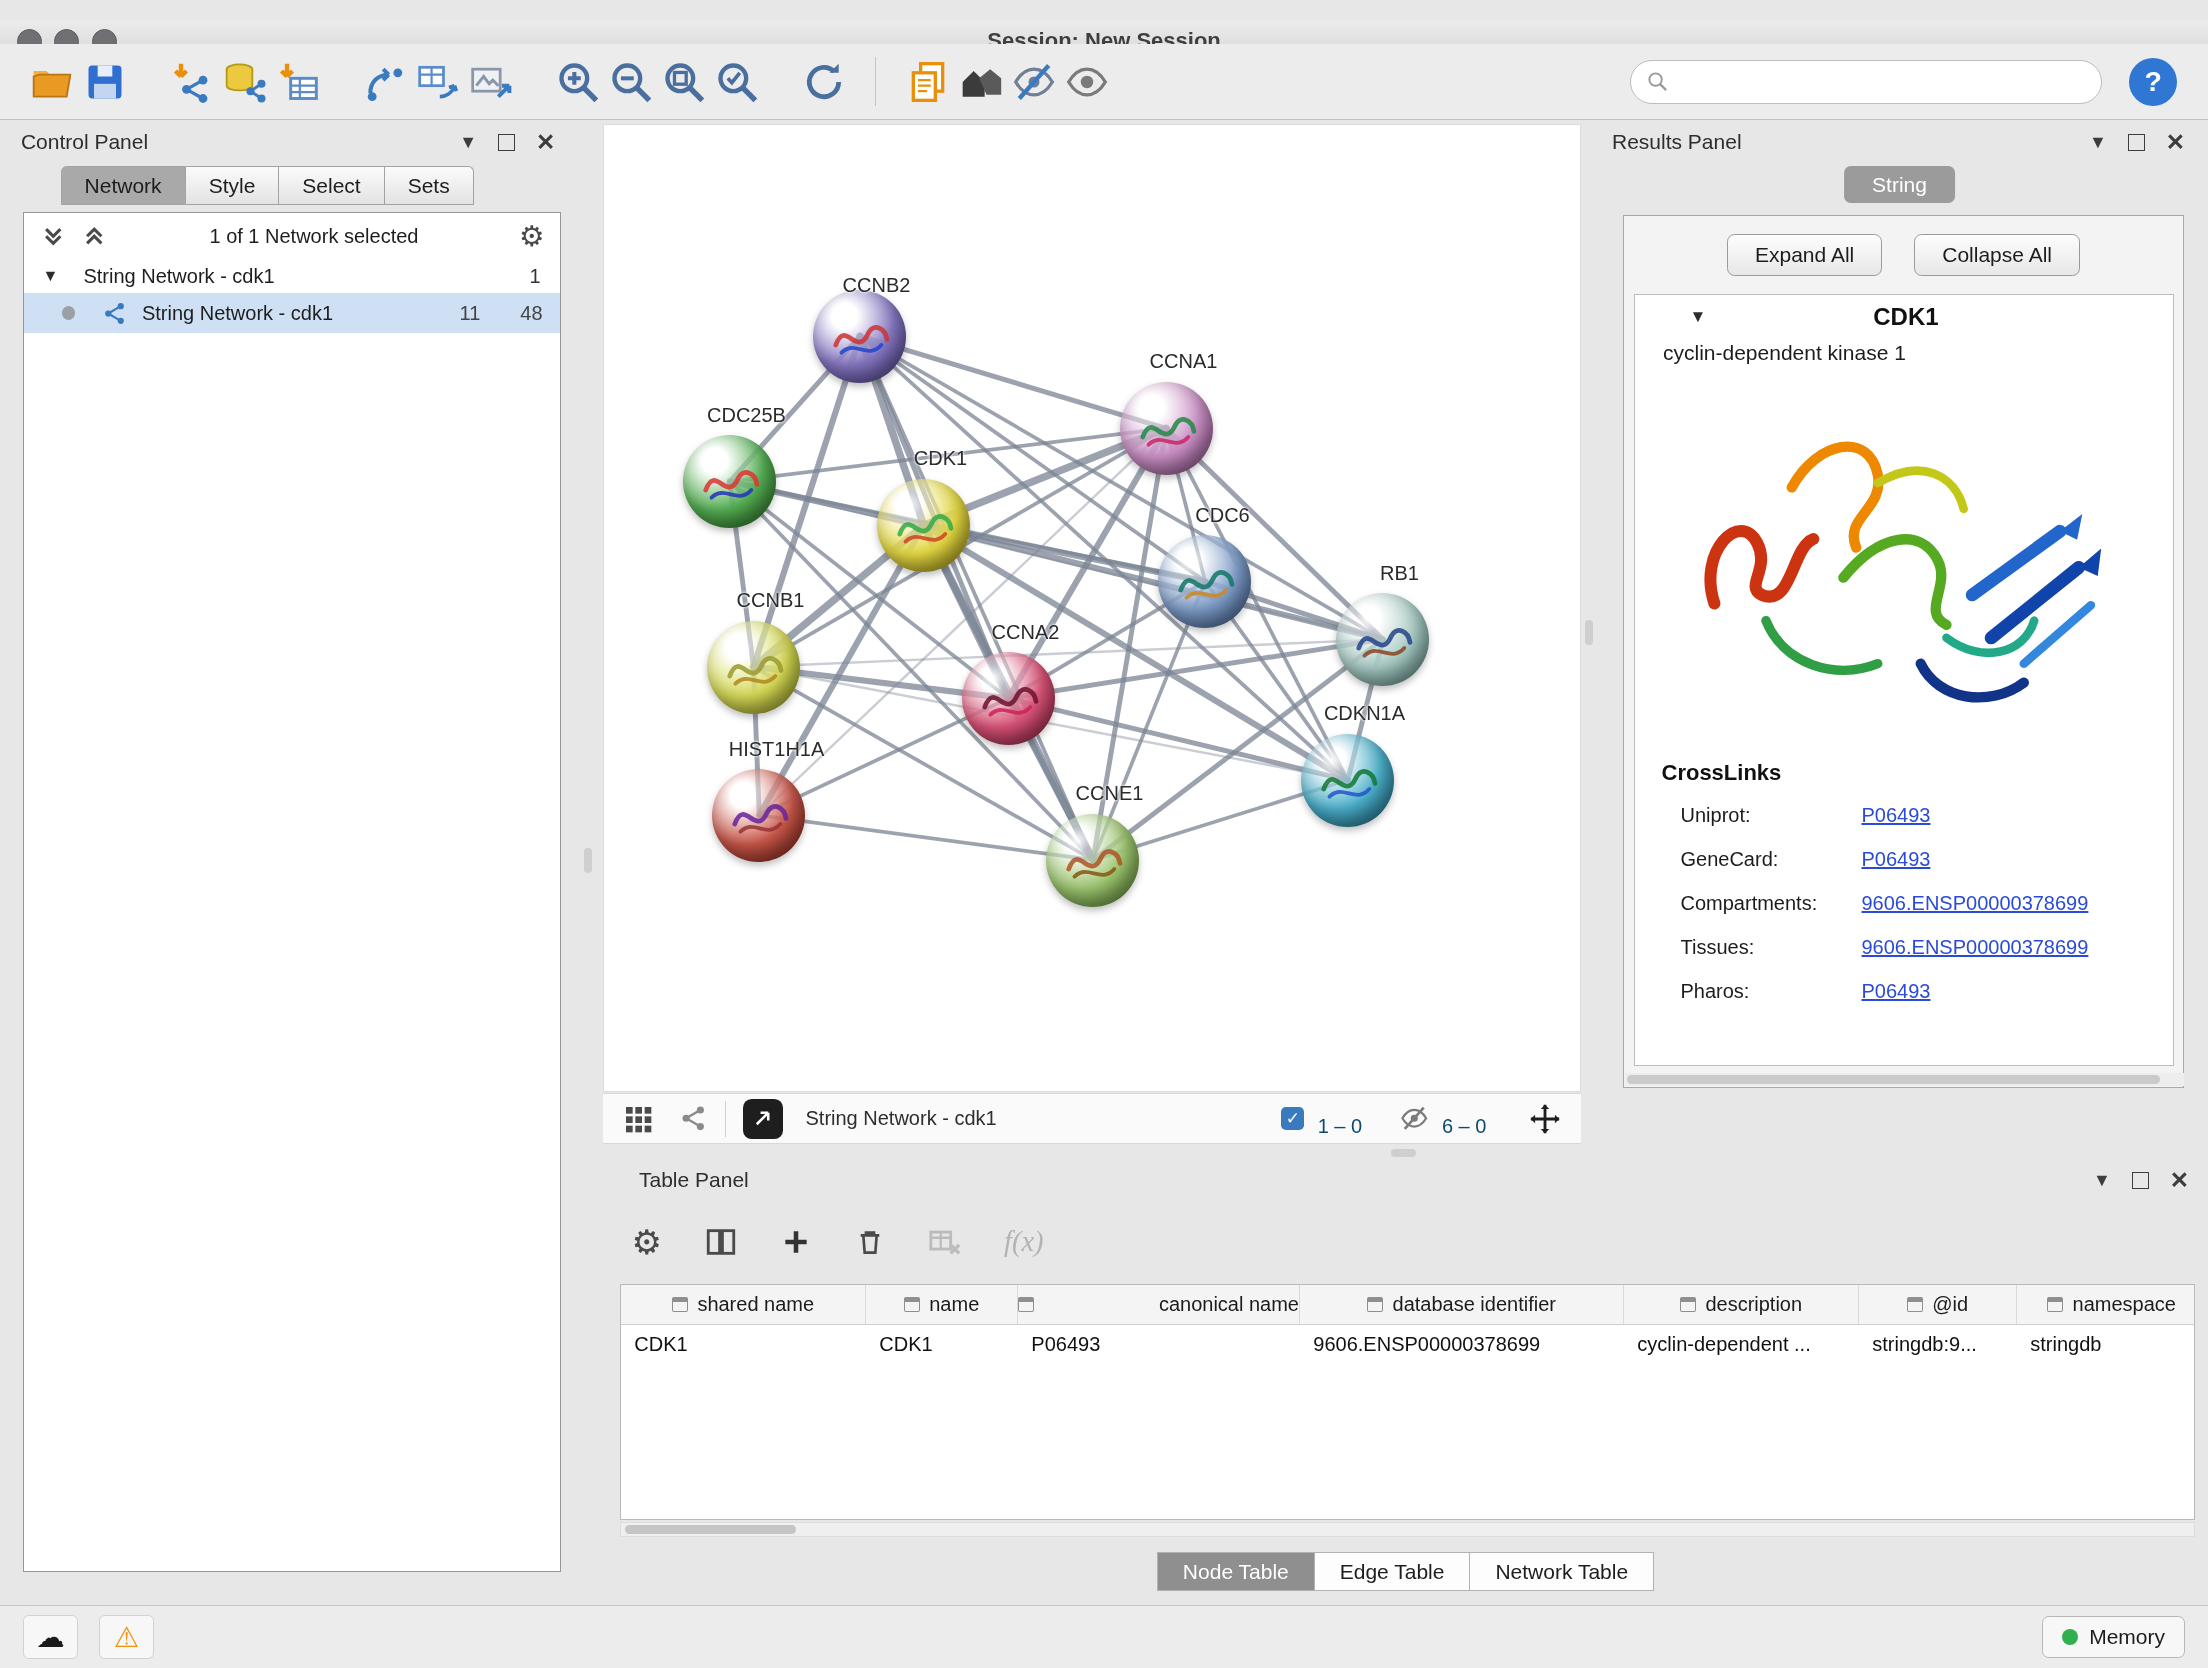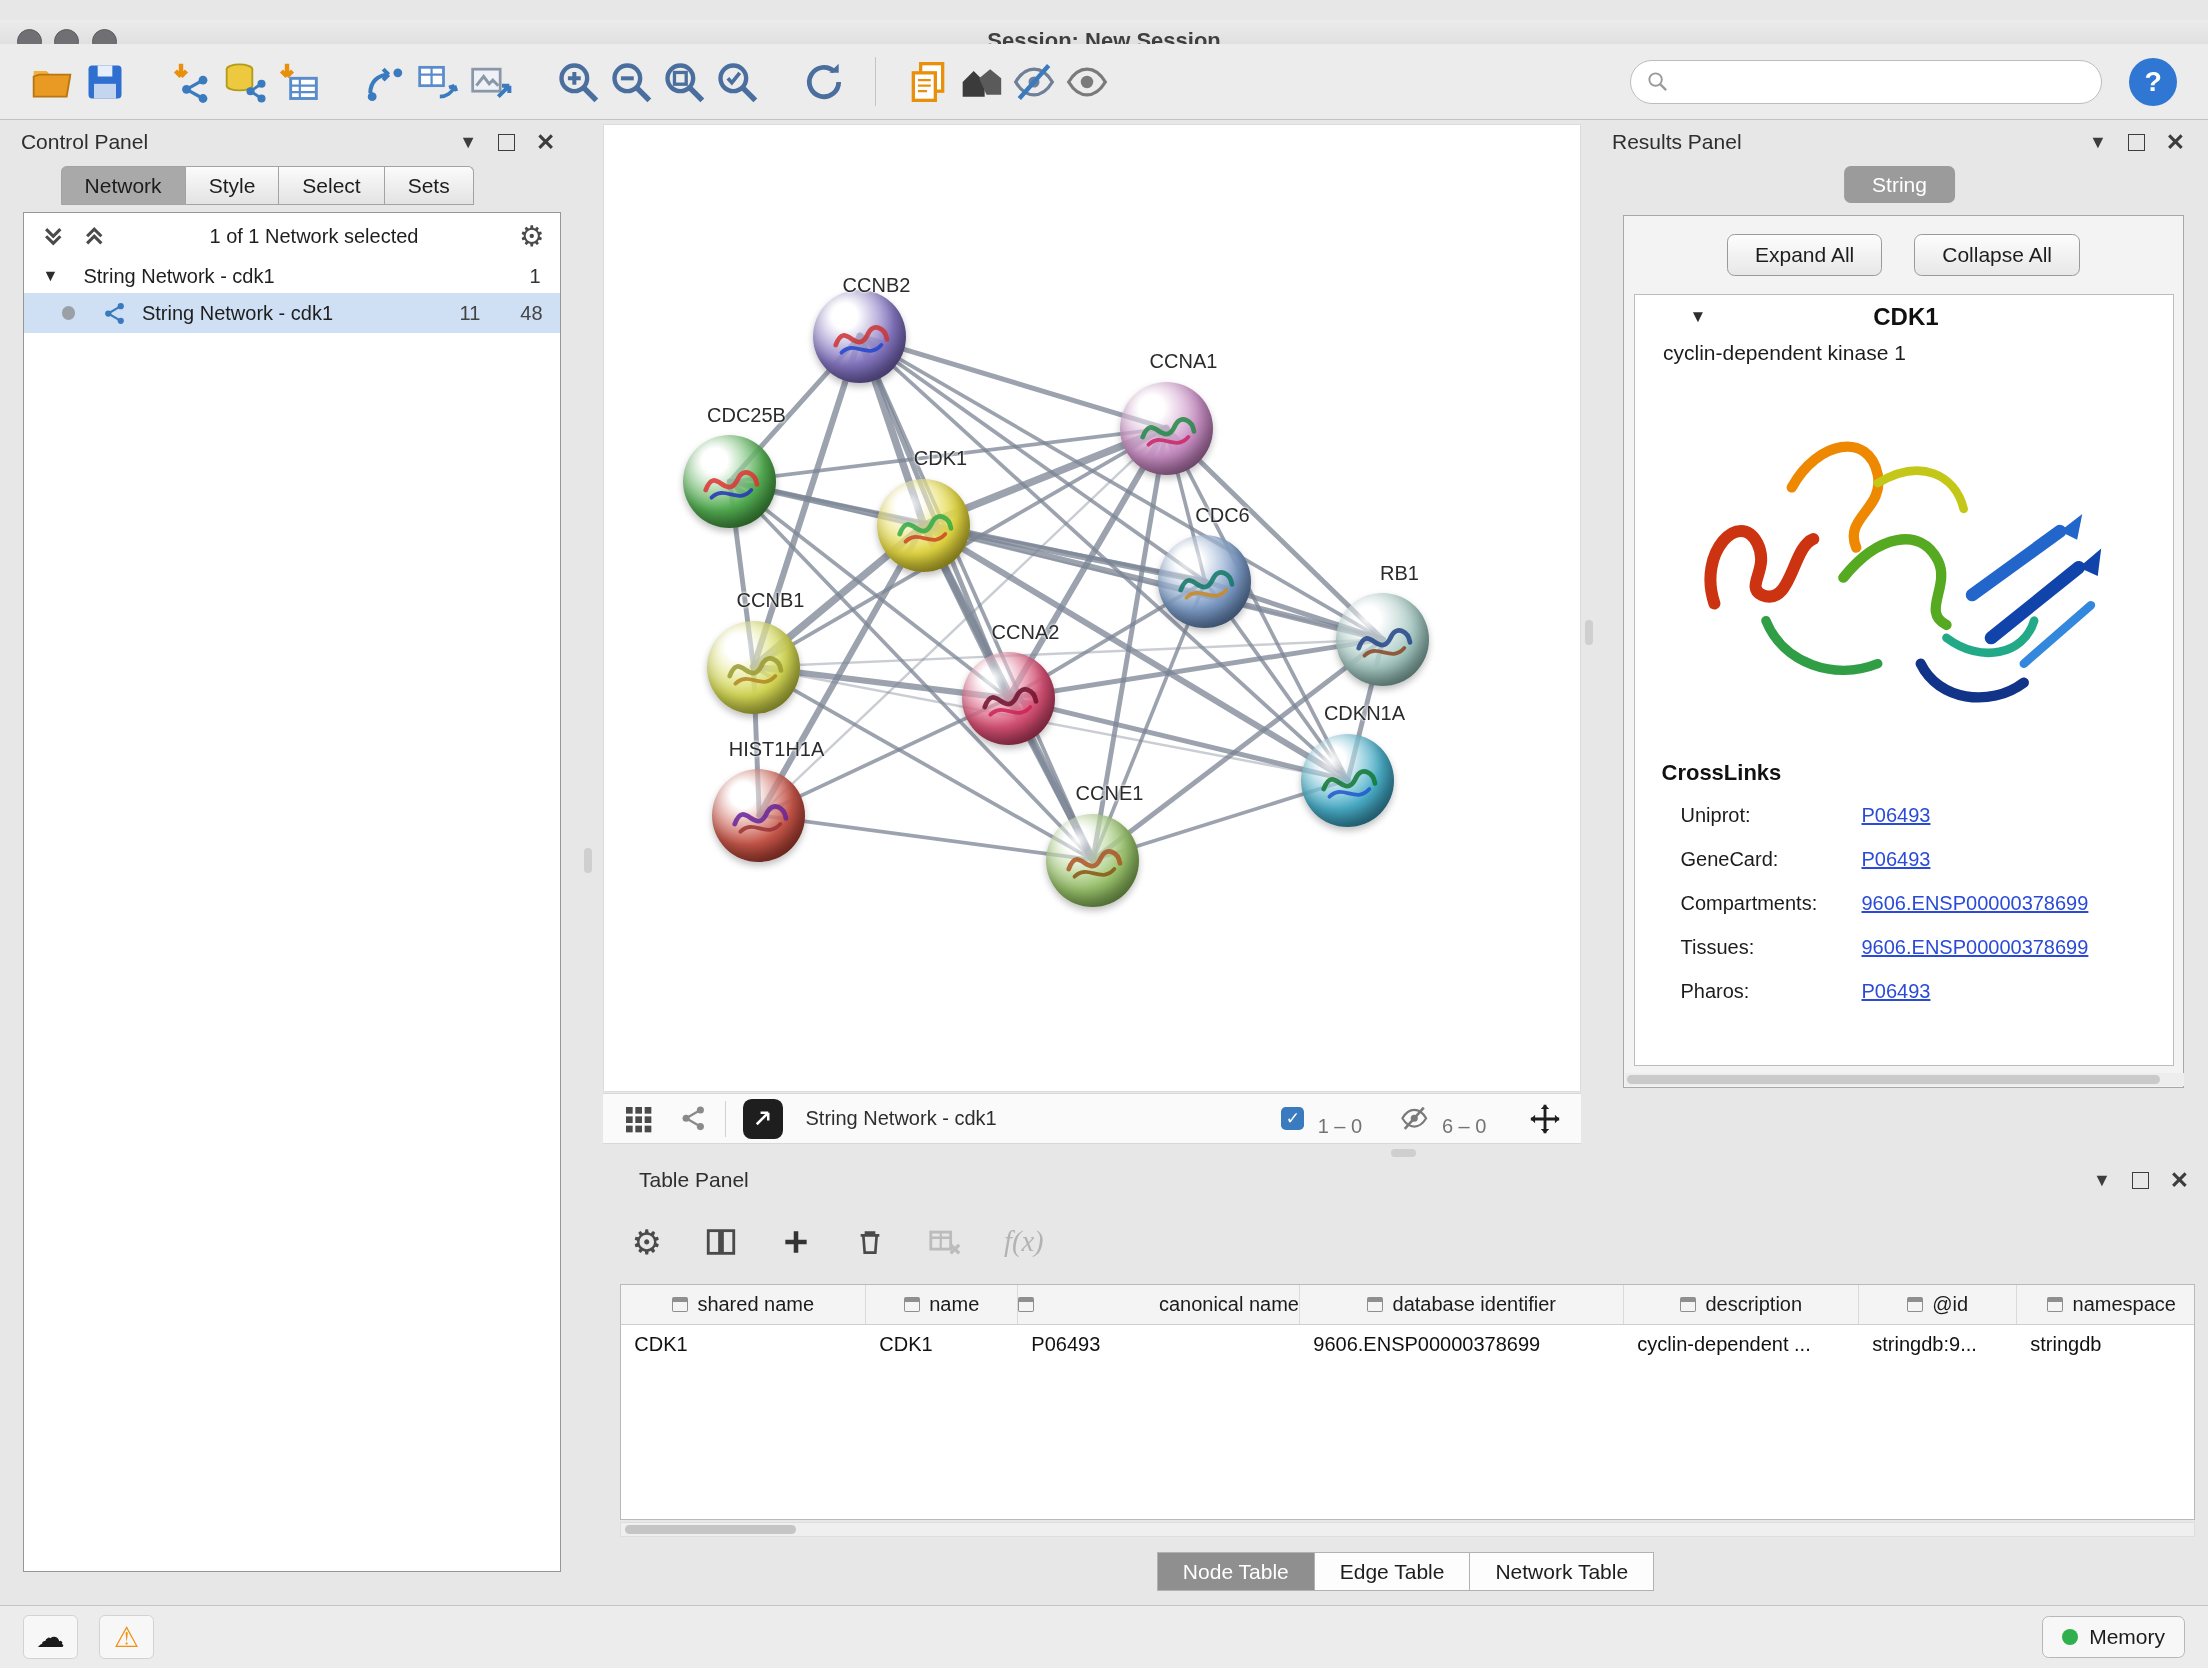--- a/index.html
+++ b/index.html
@@ -60,21 +60,21 @@
   .net-node svg { position:absolute; left:0; top:0; }
   .net-label { position:absolute; width:171px; text-align:center; font-size:20px; color:#2b2b2b;
     text-shadow:0 0 2.9px #fff, 0 0 2.9px #fff; }
   .canvas-footer { position:absolute; left:603px; top:1093px; width:978px; height:51px; background:#fafafa;
     border-top:1px solid #d8d8d8; border-bottom:1px solid #d8d8d8; display:flex; align-items:center; padding:0 19px; font-size:20px; color:#2e2e2e; }
   .cf-sep { width:1px; height:36px; background:#d0d0d0; margin:0 17px; }
   .export-btn { width:40px; height:40px; background:#1e1e1e; border-radius:8.6px; display:flex; align-items:center; justify-content:center; }
   .cf-right { margin-left:auto; display:flex; align-items:center; gap:13.3px; }
   .chk { width:23px; height:23px; background:#3a7abf; border-radius:4.8px; color:#fff; font-size:17px;
     display:flex; align-items:center; justify-content:center; }
-  .cf-count { color:#737373;margin-top:16px; }
+  .cf-count { color:#0c4a6e;margin-top:16px; }
 
   
   .results-panel { position:absolute; left:1597px; top:124px; width:605px; height:1027px; }
   .rp-tab { position:absolute; left:50%; transform:translateX(-50%); top:42px; background:#9b9b9b; color:#fff;
     font-size:21px; padding:6.7px 28.5px; border-radius:6.7px; }
   .rp-box { position:absolute; left:26px; top:91px; width:561px; height:873px; background:#f3f3f3; border:1px solid #a8a8a8; }
   .rp-buttons { height:78px; display:flex; align-items:center; justify-content:center; gap:32px; }
   .rp-btn { font-size:21px; color:#1d1d1d; padding:7.6px 27px; border:1px solid #9a9a9a; border-radius:7.6px;
     background:linear-gradient(#fdfdfd,#e7e7e7); }
   .rp-section { margin:0 9.5px; border:1px solid #bcbcbc; background:#fff; height:772px; overflow:hidden; }

